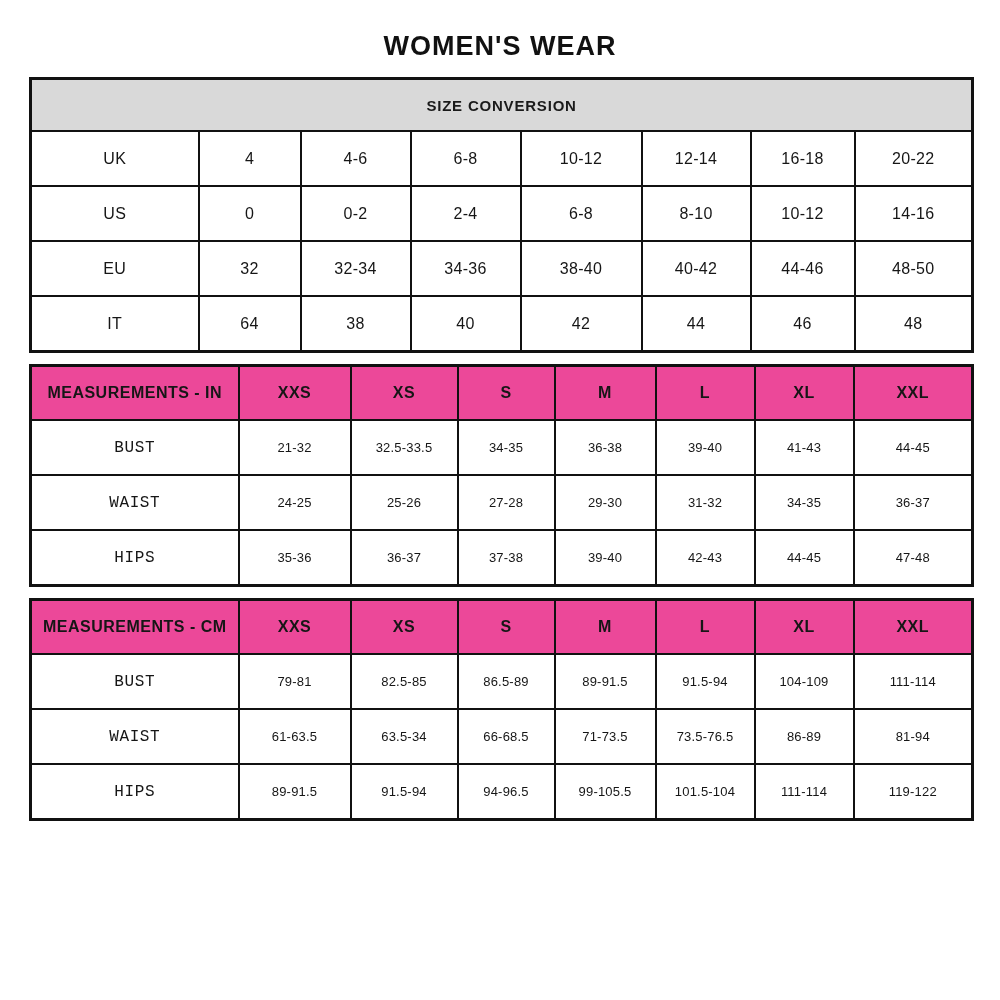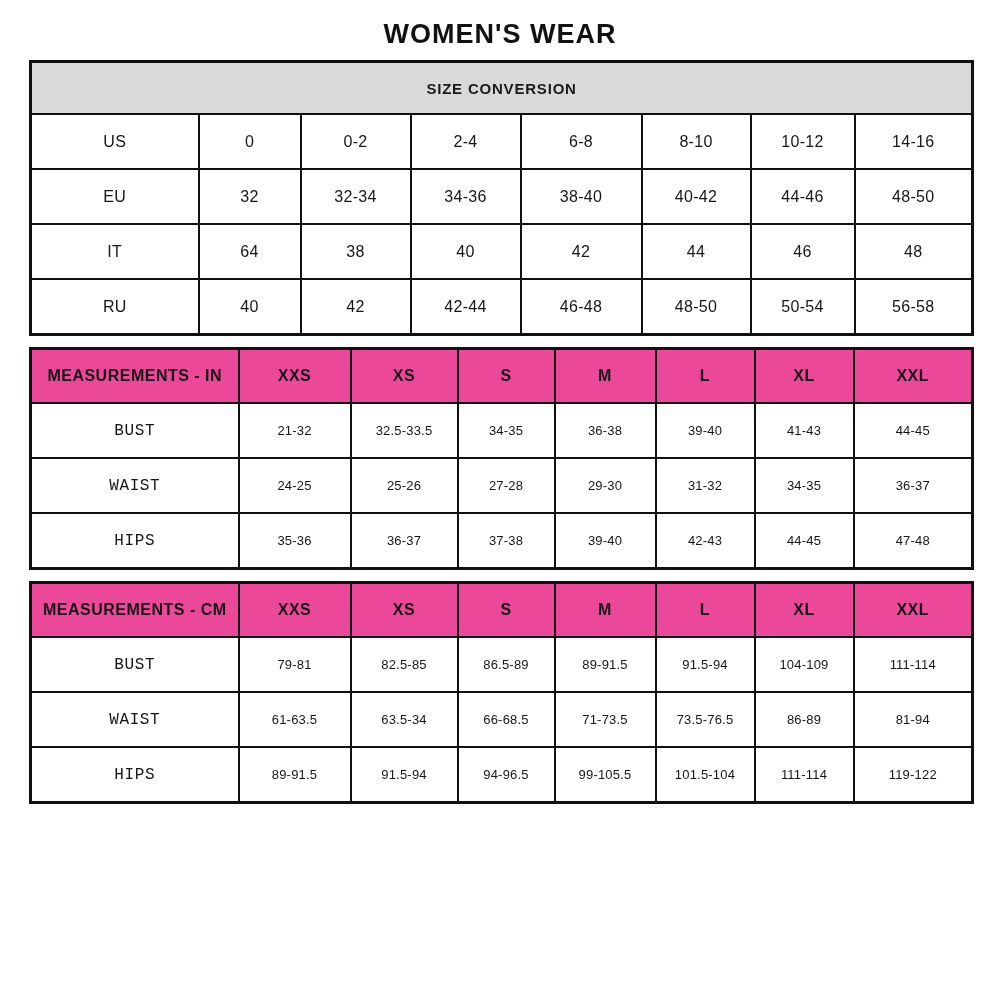--- a/index.html
+++ b/index.html
@@ -11,21 +11,21 @@
     position: relative;
     width: 1000px;
     height: 1000px;
     background: #ffffff;
     color: #161616;
     font-family: "Liberation Sans", sans-serif;
     box-sizing: border-box;
     overflow: hidden;
   }
   .page-title {
-    margin: 4px;
+    margin: 16px;
     padding-top: 15px;
     text-align: center;
     font-size: 27px;
     line-height: 30px;
     font-weight: 700;
     letter-spacing: 1px;
     color: #111111;
   }
   table.tbl {
     border-collapse: collapse;
@@ -90,20 +90,30 @@
         <col style="width:104px">
         <col style="width:118px">
     </colgroup>
     <thead>
       <tr>
         <th colspan="8" class="banner-cell">SIZE CONVERSION</th>
       </tr>
     </thead>
     <tbody>
         <tr>
+          <td class="row-label">UK</td>
+          <td>4</td>
+          <td>4-6</td>
+          <td>6-8</td>
+          <td>10-12</td>
+          <td>12-14</td>
+          <td>16-18</td>
+          <td>20-22</td>
+        </tr>
+        <tr>
           <td class="row-label">US</td>
           <td>0</td>
           <td>0-2</td>
           <td>2-4</td>
           <td>6-8</td>
           <td>8-10</td>
           <td>10-12</td>
           <td>14-16</td>
         </tr>
         <tr>
@@ -118,30 +128,20 @@
         </tr>
         <tr>
           <td class="row-label">IT</td>
           <td>64</td>
           <td>38</td>
           <td>40</td>
           <td>42</td>
           <td>44</td>
           <td>46</td>
           <td>48</td>
-        </tr>
-        <tr>
-          <td class="row-label">RU</td>
-          <td>40</td>
-          <td>42</td>
-          <td>42-44</td>
-          <td>46-48</td>
-          <td>48-50</td>
-          <td>50-54</td>
-          <td>56-58</td>
         </tr>
       </tbody>
   </table>
 
   <table class="tbl t2">
     <colgroup>
       <col style="width:208px">
         <col style="width:112px">
         <col style="width:107px">
         <col style="width:97px">

